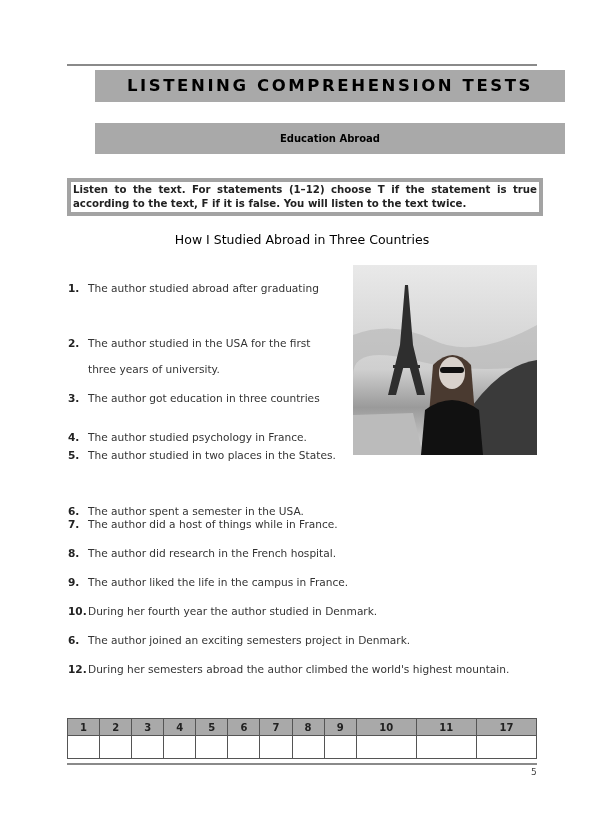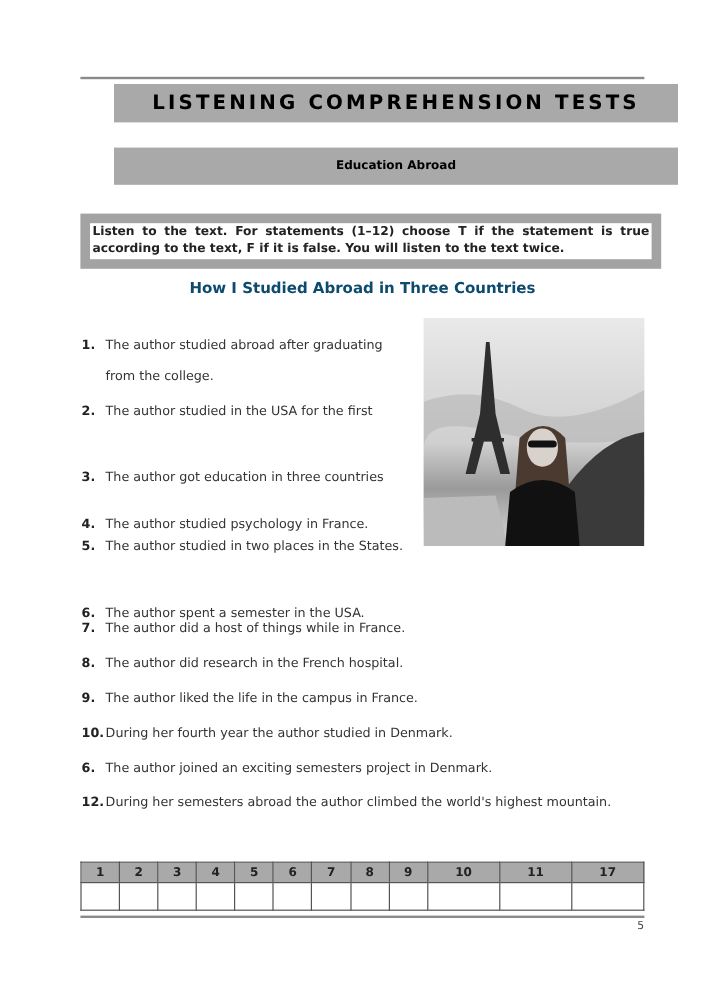--- a/index.html
+++ b/index.html
@@ -3,25 +3,25 @@
   <meta charset="utf-8">
   <style>
     html, body { margin:0; padding:0; }
     body { width:600px; height:818px; background:#ffffff; position:relative; overflow:hidden;
       font-family:"DejaVu Sans", sans-serif; color:#222; }
     .top-rule { position:absolute; left:67px; top:64px; width:470px; height:2px; background:#8a8a8a; }
     .banner { position:absolute; left:67px; width:470px; background:#a9a9a9; text-align:center;
       font-weight:bold; color:#000000;margin-left:28px; }
     .banner1 { top:70px; height:32px; line-height:32px; font-size:16.5px; letter-spacing:2.6px; }
     .banner2 { top:123px; height:31px; line-height:31px; font-size:10px; }
-    .instr { position:absolute; left:67px; top:178px; width:464px; border:8px solid #a3a3a3;
+    .instr { position:absolute; left:67px; top:178px; width:464px; border:4px solid #a3a3a3;
       padding:1px 2px; font-size:10.2px; font-weight:bold; line-height:14px; text-align:justify;
       text-align-last:left; color:#222; }
     .sub-title { position:absolute; left:67px; width:470px; top:232px; text-align:center;
-      font-size:12.5px; font-weight:bold; color:#0c4a6e; }
+      font-size:12.5px; font-weight:normal; color:#000000; }
     .q { position:absolute; left:68px; font-size:10.6px; color:#333; line-height:26px; }
     .q .num { font-weight:bold; color:#222; display:inline-block; width:20px; }
     .q.wrap { width:272px; text-align:justify;margin-top:16px; }
     .q.wrap .l2 { display:block; padding-left:20px; text-align:left; }
     .photo { position:absolute; left:353px; top:265px; width:184px; height:190px; overflow:hidden;
       background:linear-gradient(#e9e9e9, #cfcfcf 55%, #9a9a9a 75%, #d8d8d8); }
     .answer-table { position:absolute; left:67px; top:718px; width:470px; border-collapse:collapse; }
     .answer-table td { border:1.5px solid #555; text-align:center; font-size:10px; font-weight:bold; padding:0; }
     .answer-table tr.head td { background:#a9a9a9; height:16px; color:#222; }
     .answer-table tr.blank td { height:22px; background:#fff; }
@@ -34,24 +34,24 @@
 <div class="top-rule"></div>
 <div class="banner banner1">LISTENING COMPREHENSION TESTS</div>
 <div class="banner banner2">Education Abroad</div>
 
 <div class="instr">Listen to the text. For statements (1–12) choose T if the statement is true according to the text, F if it is false. You will listen to the text twice.</div>
 
 <div class="sub-title">How I Studied Abroad in Three Countries</div>
 
 <div class="q wrap" style="top:259px">
   <span class="num">1.</span><span>The author studied abroad after graduating</span>
-  <span class="l2">from the college.</span>
 </div>
 <div class="q wrap" style="top:314px">
   <span class="num">2.</span><span>The author studied in the USA for the first</span>
+  <span class="l2">three years of university.</span>
 </div>
 <div class="q wrap" style="top:369px">
   <span class="num">3.</span><span>The author got education in three countries</span>
 </div>
 <div class="q" style="top:424px">
   <span class="num">4.</span><span>The author studied psychology in France.</span>
 </div>
 <div class="q" style="top:442px">
   <span class="num">5.</span><span>The author studied in two places in the States.</span>
 </div>

